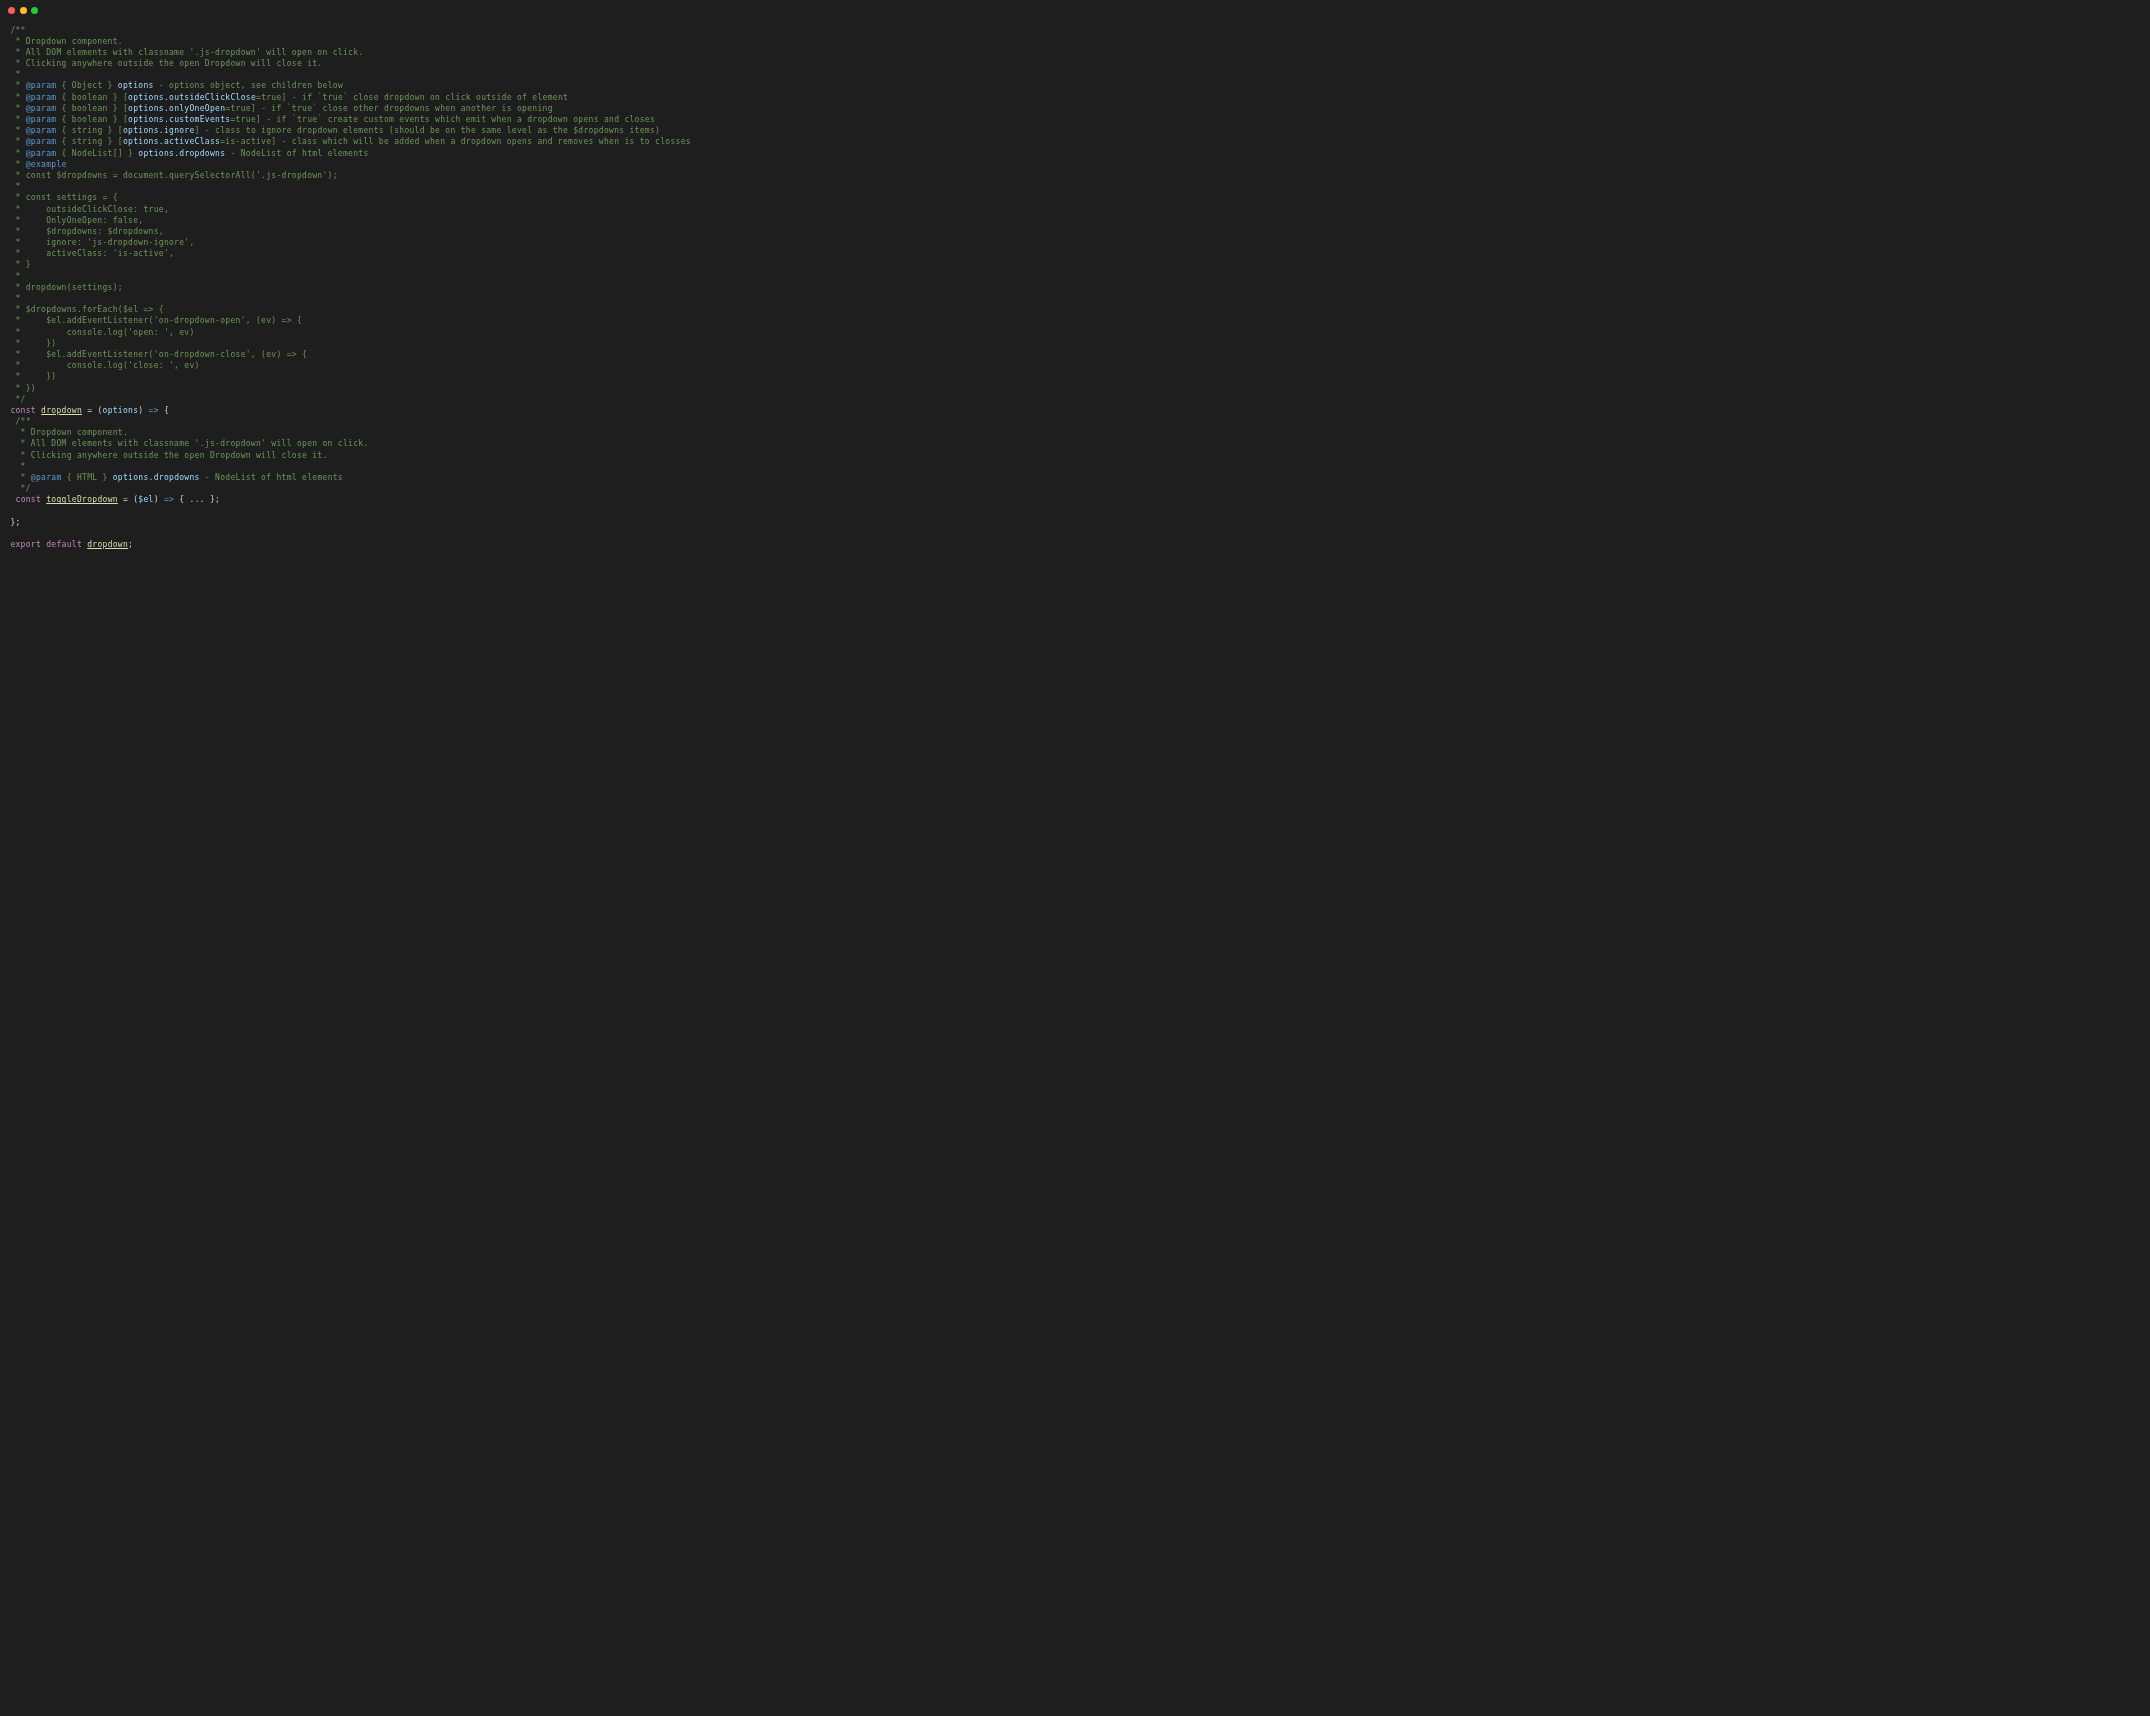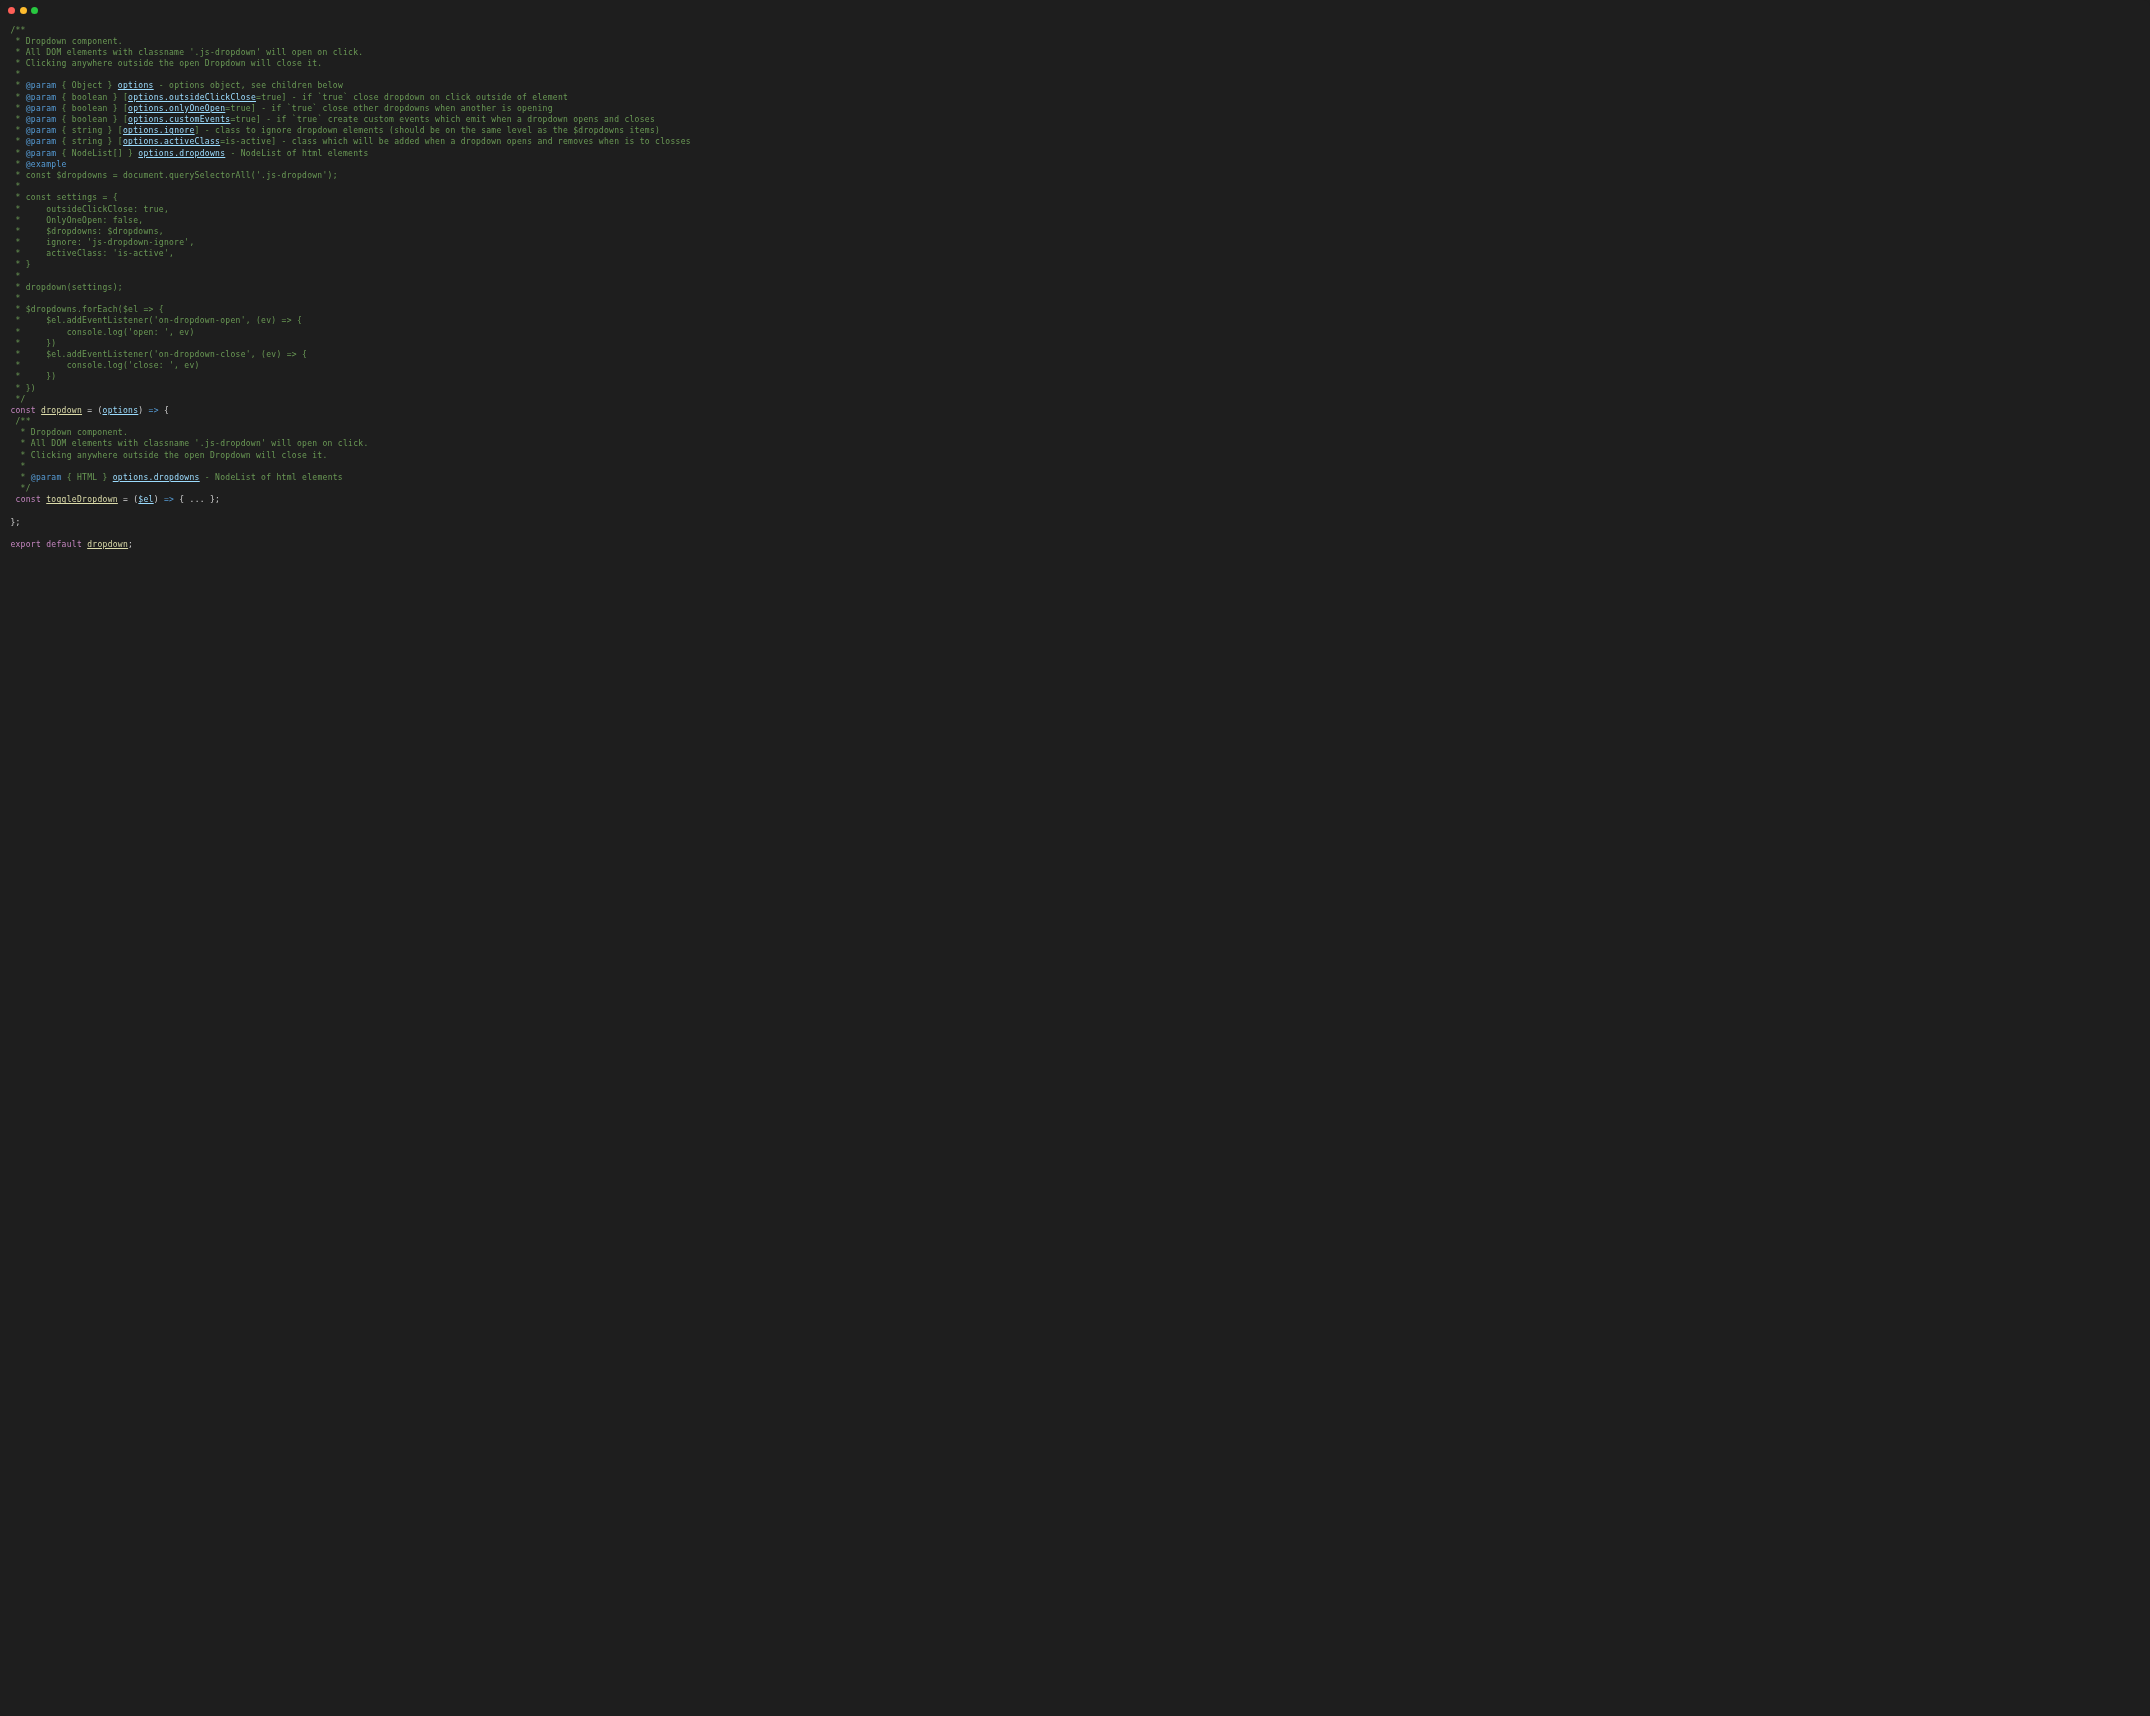--- a/index.html
+++ b/index.html
@@ -39,21 +39,21 @@
     overflow: auto;
     white-space: pre;
     letter-spacing: 0.3px;
   }
 
   
   .c-comment { color: #6a9955; }   
   .c-tag     { color: #569cd6; }   
   .c-keyword { color: #c586c0; }   
   .c-ident   { color: #dcdcaa; text-decoration: underline; }   
-  .c-param   { color: #9cdcfe; text-decoration: underline; }   
+  .c-param   { color: #9cdcfe; }   
   .c-plain   { color: #d4d4d4; }   
   .c-arrow   { color: #569cd6; }   
 </style>
 </head>
 <body>
 
 <div class="window">
 
   <div class="titlebar">
     <div class="tl-btn tl-close"></div>

